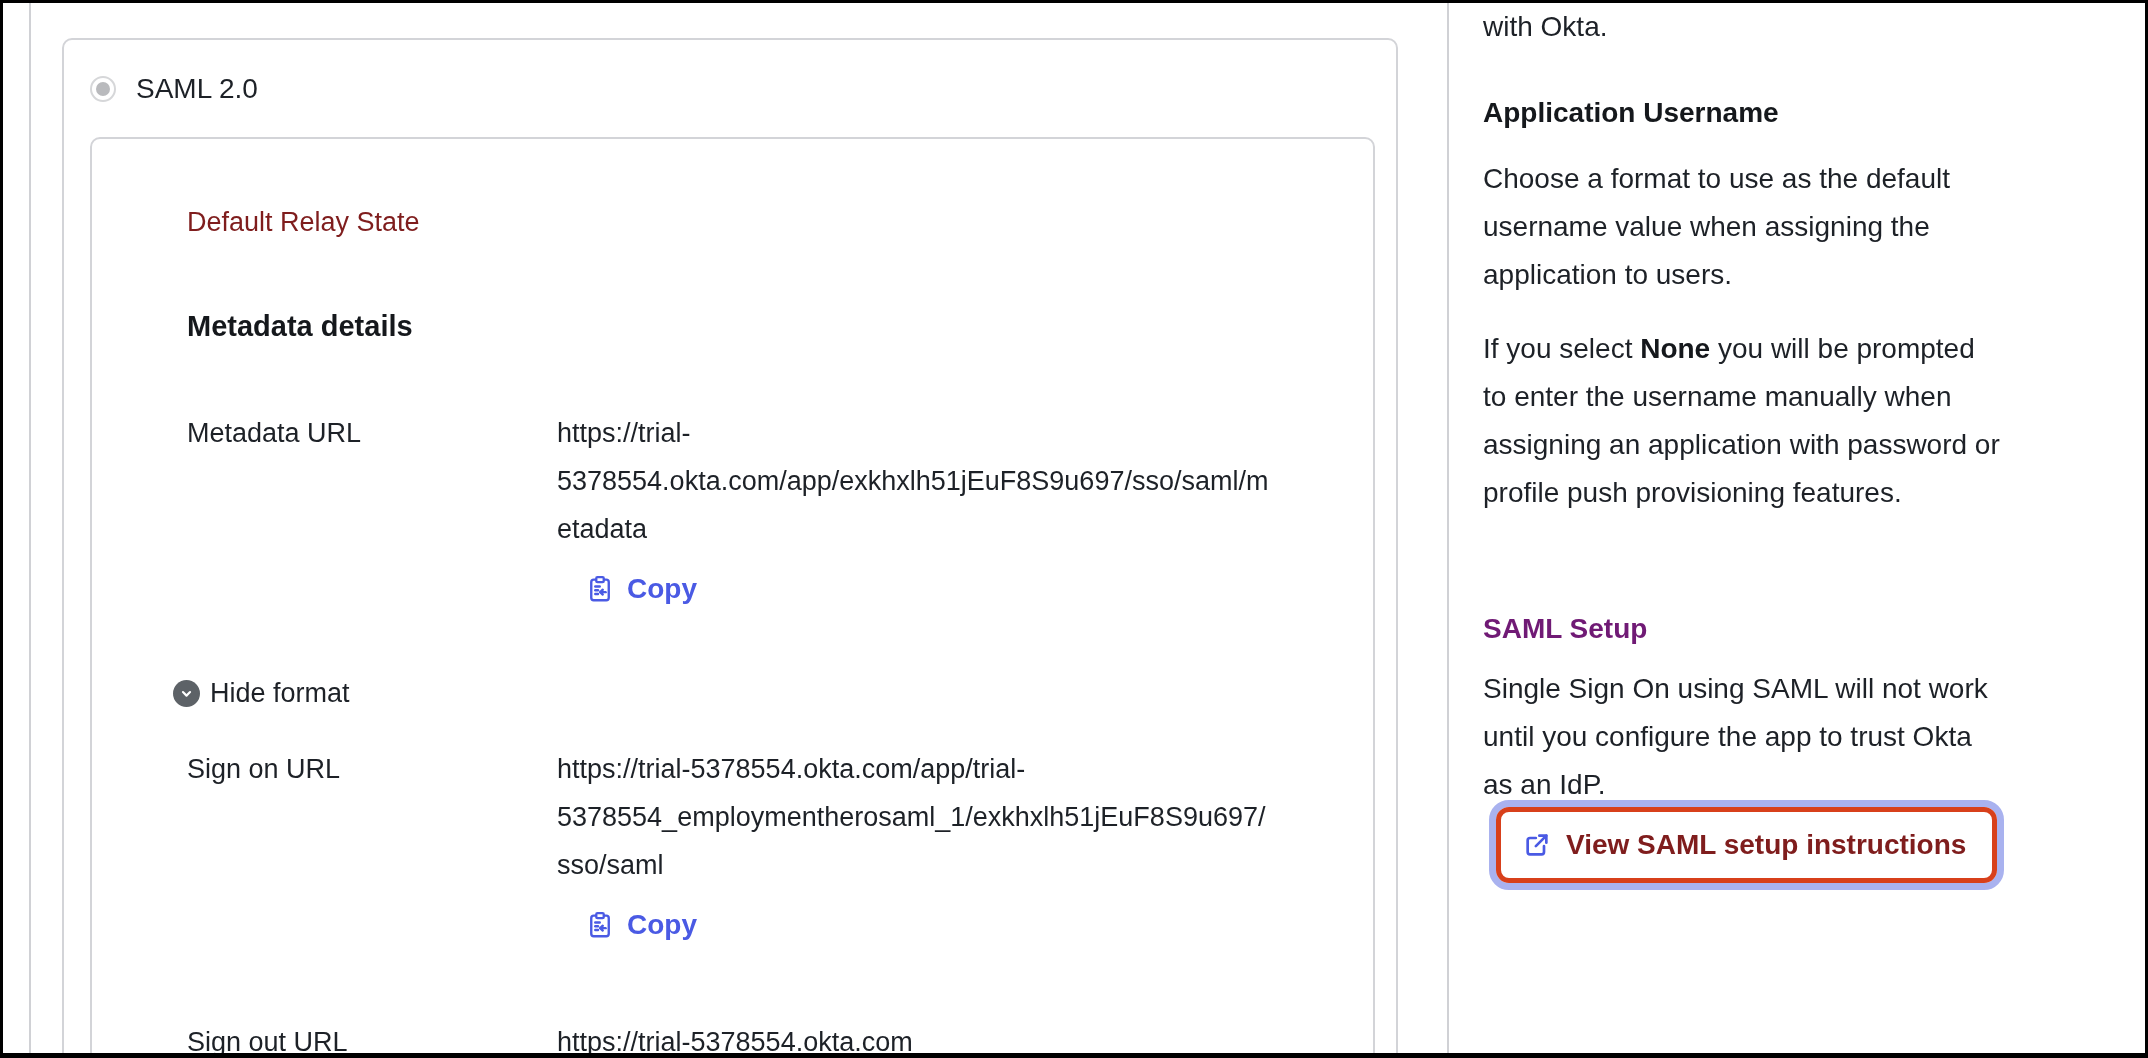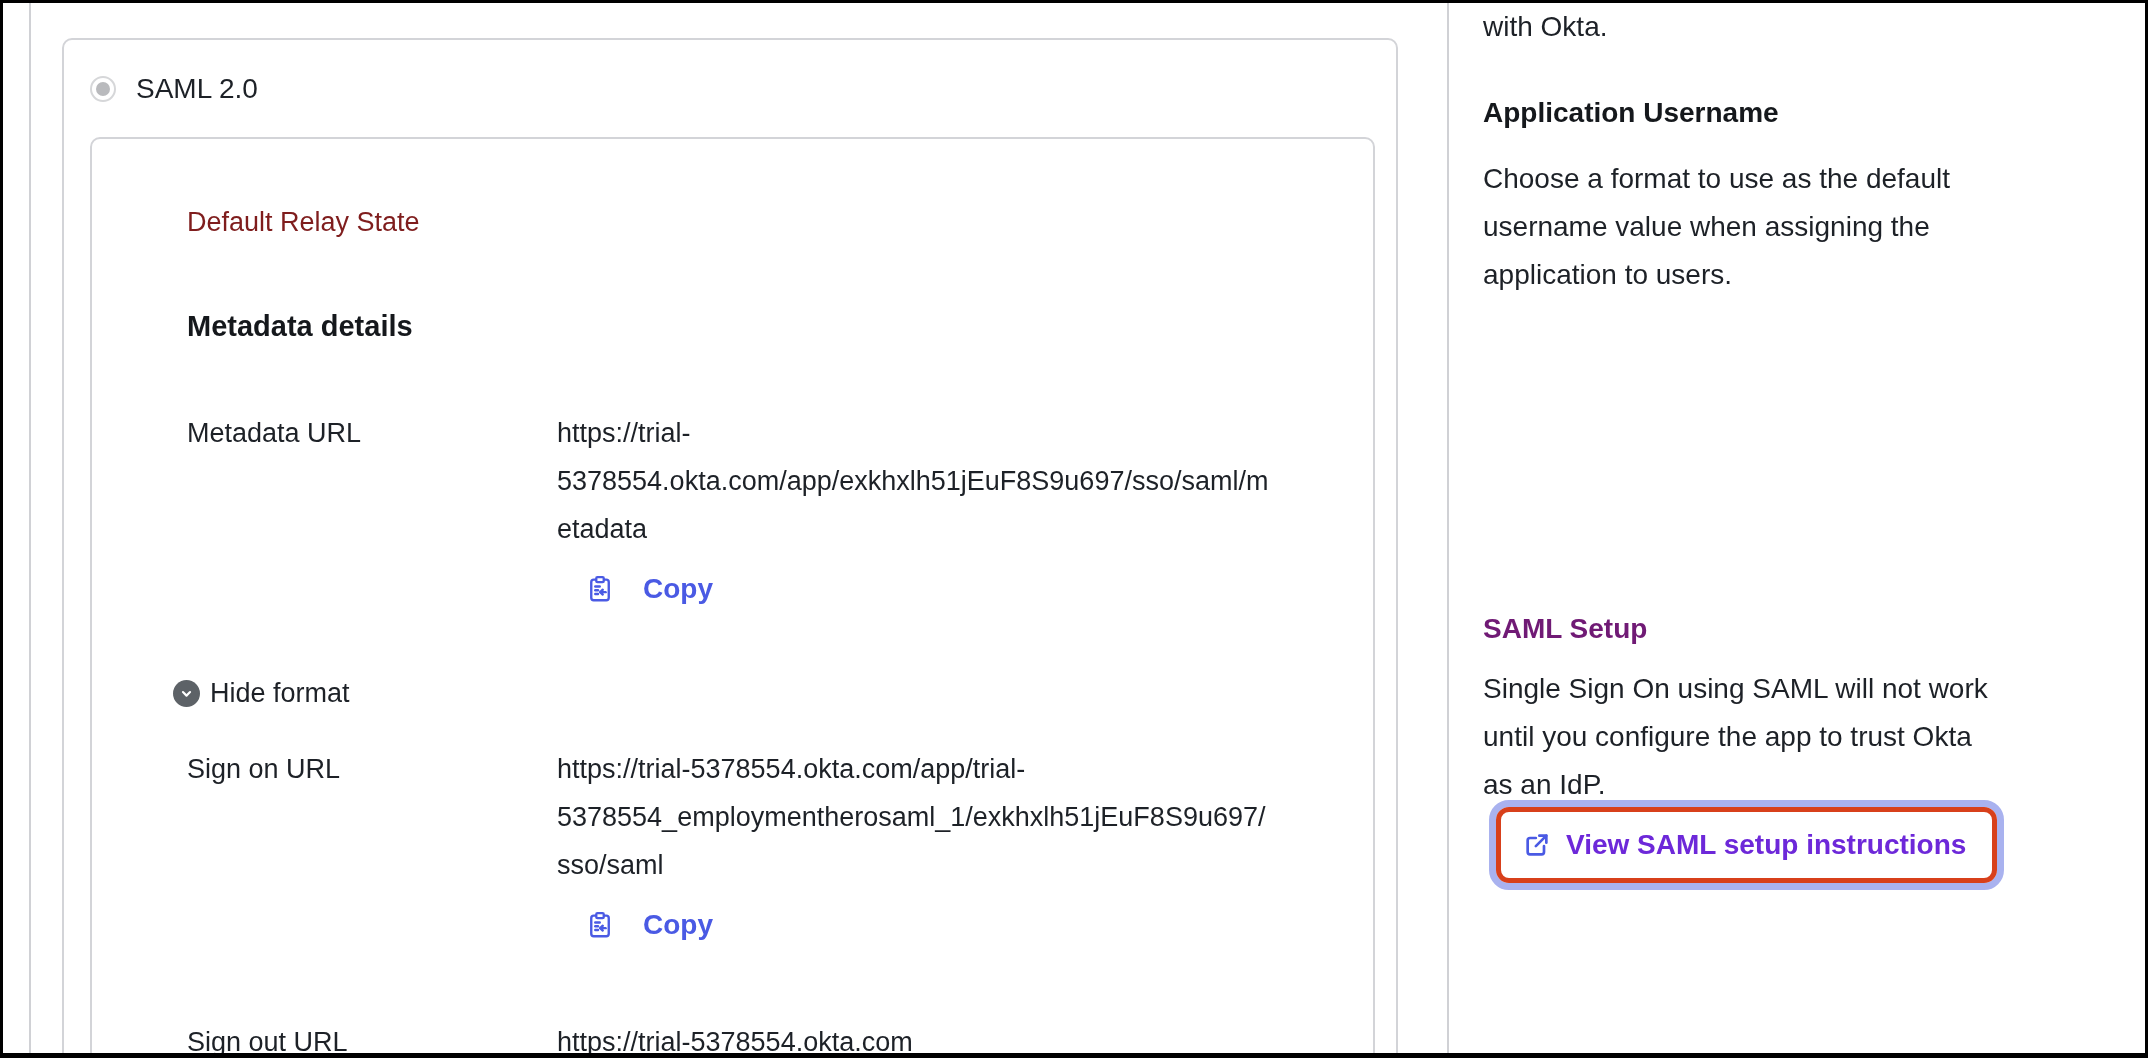--- a/index.html
+++ b/index.html
@@ -65,21 +65,21 @@
   .field-row .label-col { width: 370px; flex: 0 0 370px; font-size: 27px; line-height: 48px; }
   .field-row .value-col {
     width: 720px; font-size: 27px; line-height: 48px; color: #1d2127;
     overflow-wrap: break-word; word-wrap: break-word;
   }
   .row-metadata-url { margin-top: 66px; }
   .row-sign-on     { margin-top: 36px; }
   .row-sign-out    { margin-top: 74px; }
   .copy-row {
     margin: 20px 0 0 398px;
-    display: inline-flex; align-items: center; gap: 28px;
+    display: inline-flex; align-items: center; gap: 12px;
     cursor: pointer; border: none; background: transparent;
   }
   .copy-row .copy-text {
     font-size: 28px; font-weight: 700; color: #4a5ae4;
     font-family: "Liberation Sans", sans-serif;
   }
   .hide-details {
     margin: 70px 0 0 -14px;
     display: inline-flex; align-items: center; gap: 10px;
     cursor: pointer; border: none; background: transparent;
@@ -117,21 +117,21 @@
   .annotation-highlight-box {
     border: 5px solid #d8401b; border-radius: 13px;
     background: #ffffff;
   }
   .setup-link-btn {
     display: flex; align-items: center; gap: 15px;
     padding: 17px 26px 17px 22px;
     background: transparent; border: none; cursor: pointer;
   }
   .setup-link-btn .btn-text {
-    font-size: 28px; font-weight: 700; color: #6d28d9;
+    font-size: 28px; font-weight: 700; color: #7f1d1d;
     font-family: "Liberation Sans", sans-serif;
     white-space: nowrap;
   }
   svg { display: block; }
 </style>
 </head>
 <body>
 
 <div class="page">
   <div class="left-rule"></div>
@@ -209,20 +209,21 @@
     </div>
   </div>
 
   <div class="sidebar-divider"></div>
 
   <div class="help-sidebar">
     <div class="hs-frag">with Okta.</div>
 
     <div class="hs-h1">Application Username</div>
     <div class="hs-p1">Choose a format to use as the default username value when assigning the application to users.</div>
+    <div class="hs-p2"><span>If you select </span><b>None</b><span> you will be prompted to enter the username manually when assigning an application with password or profile push provisioning features.</span></div>
 
     <div class="hs-h2">SAML Setup</div>
     <div class="hs-p3">Single Sign On using SAML will not work until you configure the app to trust Okta as an IdP.</div>
 
     <div class="focus-ring">
       <div class="annotation-highlight-box">
         <button class="setup-link-btn">
           <span>
             <svg width="28" height="28" viewBox="0 0 24 24" fill="none" stroke="#4a5ae4" stroke-width="2.3" stroke-linecap="round" stroke-linejoin="round">
               <path d="M18 13v5a2 2 0 0 1-2 2H6a2 2 0 0 1-2-2V8a2 2 0 0 1 2-2h5"></path>

